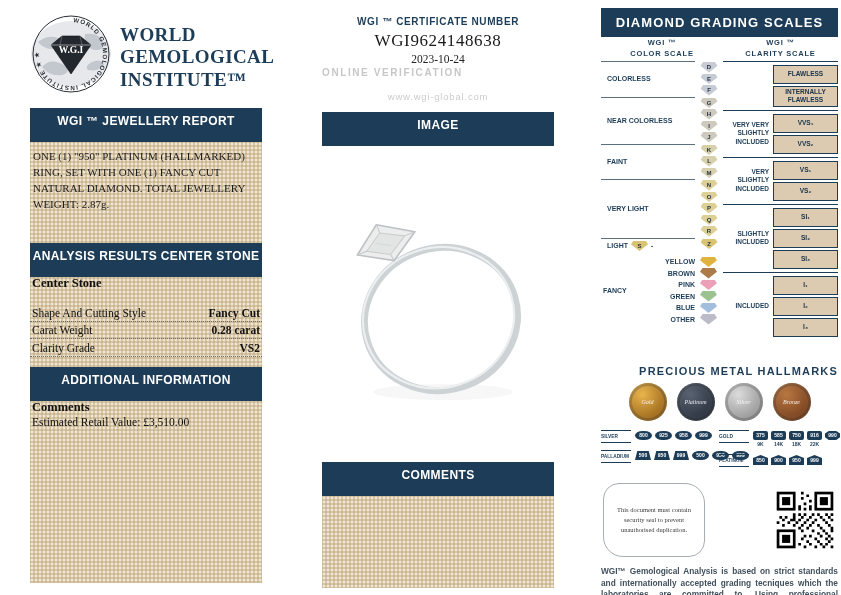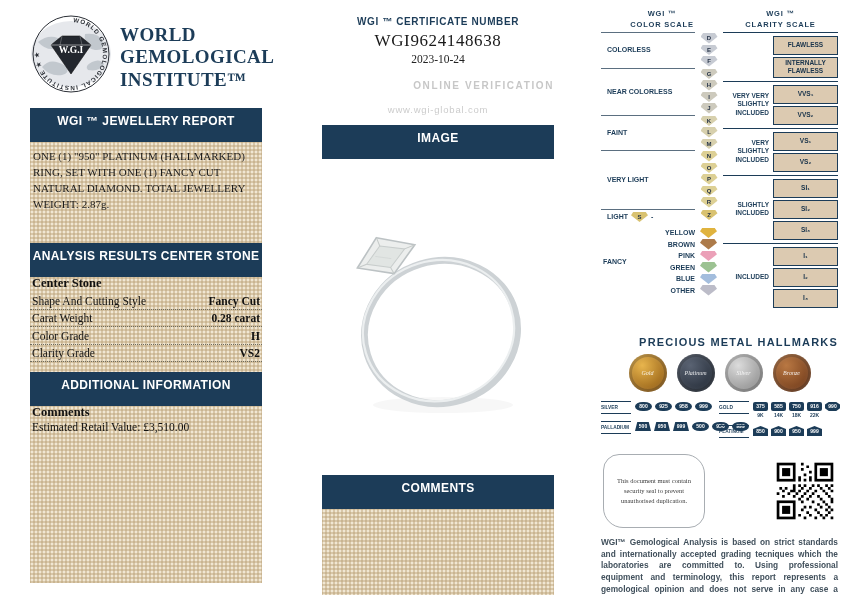--- a/index.html
+++ b/index.html
@@ -13,33 +13,33 @@
                           radial-gradient(#c9b591 .9px, transparent 1.2px);
          background-size:4px 4px,4px 4px;background-position:0 0,2px 2px;}
   
   .col-left{position:absolute;left:30px;top:12px;width:232px;}
   .logo-row{display:flex;align-items:flex-start;gap:8px;width:262px;height:88px;margin-bottom:8px;}
   .org-title{font:bold 19px "Liberation Serif",serif;color:#1c3c58;line-height:1.18;
              letter-spacing:.4px;margin-top:12px;white-space:nowrap;}
   .left-panel{height:441px;}
   .desc{height:94px;padding:7px 5px 0 3px;font:11px "Liberation Serif",serif;color:#1d1d1d;
         line-height:1.45;}
-  .center-stone{font:bold 12.5px "Liberation Serif",serif;color:#111;padding:0 0 1px 2px;margin-top:-1px;}
+  .center-stone{font:bold 12.5px "Liberation Serif",serif;color:#111;padding:0 0 13px 2px;margin-top:-1px;}
   .trow{display:flex;justify-content:space-between;align-items:baseline;
         border-bottom:1px dotted #6f6d60;padding:2.5px 2px 2px;font:11.5px "Liberation Serif",serif;color:#111;}
   .trow b{font-weight:bold;}
   .mt{margin-top:10px;}
   .comments-label{font:bold 12.5px "Liberation Serif",serif;color:#111;padding-left:2px;margin-top:-1px;}
   .est{font:11.5px "Liberation Serif",serif;color:#111;padding:1px 0 0 2px;}
   
   .col-mid{position:absolute;left:322px;top:16px;width:232px;}
   .cert-label{font:bold 10px "Liberation Sans",sans-serif;color:#1c3c58;text-align:center;letter-spacing:.6px;}
   .cert-number{font:17px "Liberation Serif",serif;color:#1a1a1a;text-align:center;margin-top:4px;letter-spacing:.6px;}
   .cert-date{font:11.5px "Liberation Serif",serif;color:#222;text-align:center;margin-top:2px;}
-  .online{font:bold 10px "Liberation Sans",sans-serif;color:#c7c7c7;text-align:right;letter-spacing:1.6px;margin-top:15px;}
+  .online{font:bold 10px "Liberation Sans",sans-serif;color:#c7c7c7;text-align:left;letter-spacing:1.6px;margin-top:2px;}
   .site{font:9.5px "Liberation Sans",sans-serif;color:#cccccc;text-align:center;letter-spacing:.8px;margin-top:13px;}
   .img-banner{margin-top:10px;}
   .image-area{height:316px;background:#fff;display:flex;align-items:center;justify-content:center;}
   .mid-beige{height:92px;}
   
   .col-right{position:absolute;left:601px;top:8px;width:237px;}
   .scales-banner{font:bold 13px "Liberation Sans",sans-serif;letter-spacing:1.1px;padding:7px 0;}
   .scales{display:flex;margin-top:0;}
   .color-scale{width:122px;}
   .clarity-scale{width:115px;}
@@ -149,24 +149,20 @@
 
       <div class="trow">
         <span>Shape And Cutting Style</span>
         <b>Fancy Cut</b>
       </div>
       <div class="trow">
         <span>Carat Weight</span>
         <b>0.28 carat</b>
       </div>
       <div class="trow">
-        <span>Color Grade</span>
-        <b>H</b>
-      </div>
-      <div class="trow">
         <span>Clarity Grade</span>
         <b>VS2</b>
       </div>
 
       <div class="banner mt">ADDITIONAL INFORMATION</div>
       <div class="comments-label">Comments</div>
       <div class="est">Estimated Retail Value: £3,510.00</div>
     </div>
   </div>
 
@@ -196,20 +192,21 @@
           <line x1="-8" y1="-6" x2="6" y2="2" stroke="#d3d8d6" stroke-width=".8"></line>
         </g>
       </svg>
     </div>
 
     <div class="banner">COMMENTS</div>
     <div class="mid-beige beige"></div>
   </div>
 
   <div class="col-right">
+    <div class="banner scales-banner">DIAMOND GRADING SCALES</div>
 
     <div class="scales">
 
       <div class="color-scale">
         <div class="scale-title">
           <div>WGI ™</div>
           <div>COLOR SCALE</div>
         </div>
 
         <div class="cg">

